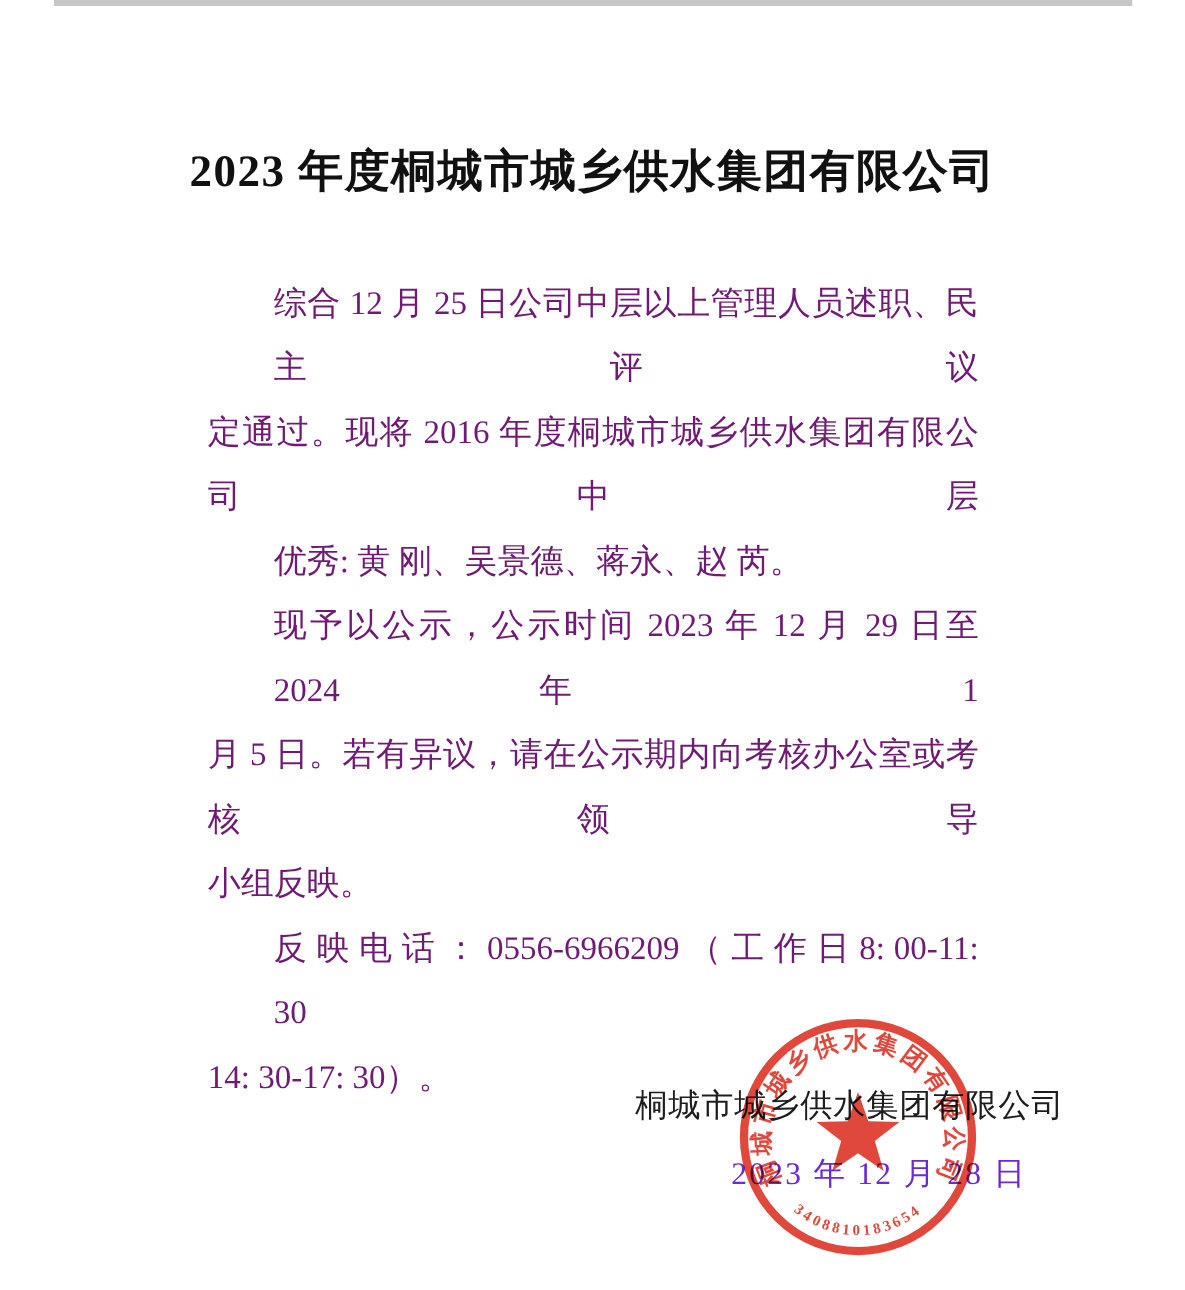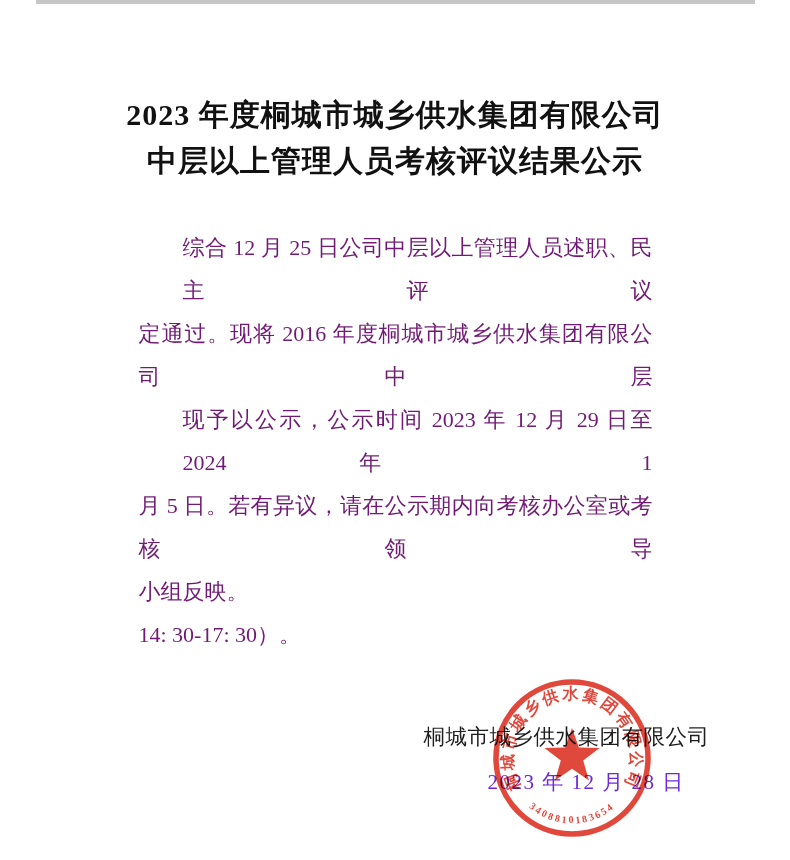--- a/index.html
+++ b/index.html
@@ -82,29 +82,30 @@
   .serial-text { font-size: 10px; letter-spacing: 2.2px; font-weight: 400; }
 </style>
 </head>
 <body>
 
 <div class="page">
   <div class="top-border"></div>
 
   <div class="title">
     <div>2023 年度桐城市城乡供水集团有限公司</div>
-    <div>中层以上管理人员考核评议结果公示</div>
   </div>
 
   <div class="doc-body">
     <div class="bl full indent">综合 12 月 25 日公司中层以上管理人员述职、民主评议</div>
     <div class="bl full">定通过。现将 2016 年度桐城市城乡供水集团有限公司中层</div>
+    <div class="bl indent">优秀: 黄 刚、吴景德、蒋永、赵 芮。</div>
     <div class="bl full indent">现予以公示，公示时间 2023 年 12 月 29 日至 2024 年 1</div>
     <div class="bl full">月 5 日。若有异议，请在公示期内向考核办公室或考核领导</div>
     <div class="bl">小组反映。</div>
+    <div class="bl full indent">反 映 电 话 ： 0556-6966209 （ 工 作 日 8: 00-11: 30</div>
     <div class="bl">14: 30-17: 30）。</div>
   </div>
 
   <div class="sig-company">桐城市城乡供水集团有限公司</div>
   <div class="sig-date">2023 年 12 月 28 日</div>
 
   <svg class="seal" viewBox="0 0 168 163" aria-hidden="true">
     <defs>
       <path id="ringPath" d="M 32.9 109.5 A 59 59 0 1 1 135.1 109.5" fill="none"></path>
       <path id="serialPath" d="M 32.4 120.3 A 65.5 65.5 0 0 0 135.6 120.3" fill="none"></path>

